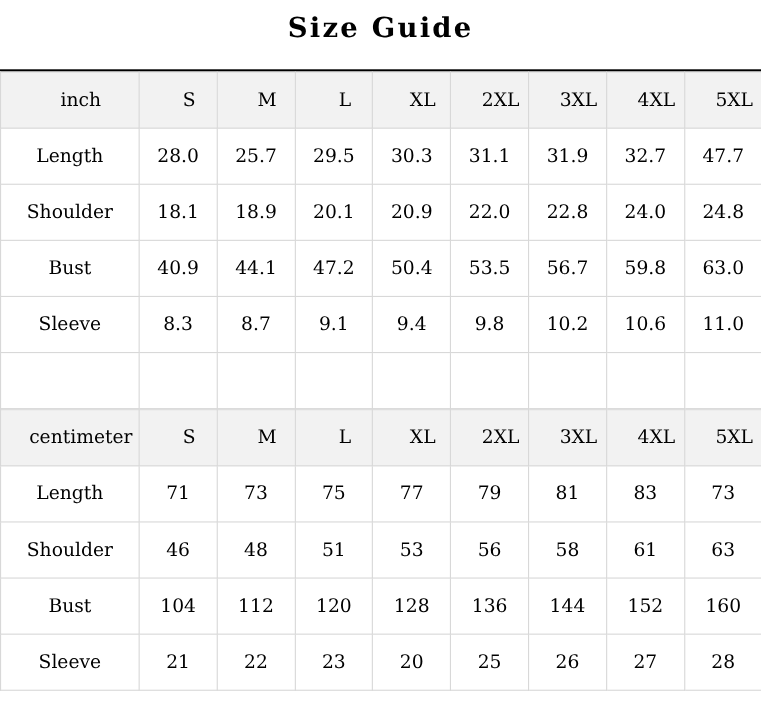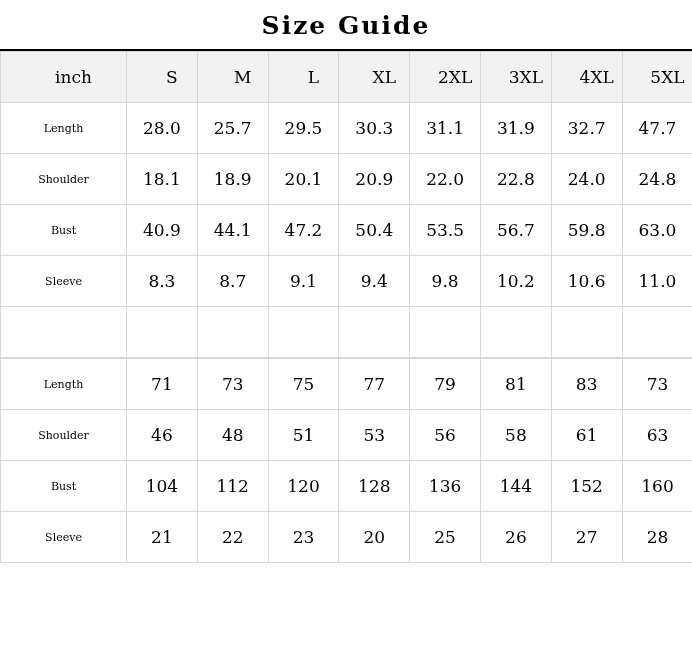--- a/index.html
+++ b/index.html
@@ -16,21 +16,21 @@
   }
   .sheet {
     width: 692px;
     height: 651px;
     box-sizing: border-box;
     display: flex;
     flex-direction: column;
     background: #ffffff;
   }
   .title {
-    height: 51px;
+    height: 65px;
     line-height: 51px;
     text-align: center;
     font-size: 25px;
     font-weight: bold;
     letter-spacing: 2px;
     font-family: "DejaVu Serif", serif;
     border-bottom: 2px solid #000000;
     box-sizing: border-box;
   }
   table {
@@ -47,21 +47,21 @@
     padding: 0;
     background: #ffffff;
   }
   td.header-cell {
     background: #f2f2f2;
     font-size: 17px;
     padding-left: 20px;
   }
   td.rowlabel {
     background: #ffffff;
-    font-size: 11px;
+    font-size: 17px;
   }
   tr.header-row td {
     background: #f2f2f2;
   }
   .col-first { width: 126px; }
   .col-size  { width: 70.8px; }
   .spacer-row td {
     height: 50px;
     background: #ffffff;
     border: 1px solid #d8d8d8;
@@ -174,20 +174,31 @@
         <col class="col-size">
         <col class="col-size">
         <col class="col-size">
         <col class="col-size">
         <col class="col-size">
         <col class="col-size">
         <col class="col-size">
         <col class="col-size">
     </colgroup>
     <tbody>
+      <tr class="header-row">
+        <td class="header-cell">centimeter</td>
+        <td class="header-cell">S</td>
+        <td class="header-cell">M</td>
+        <td class="header-cell">L</td>
+        <td class="header-cell">XL</td>
+        <td class="header-cell">2XL</td>
+        <td class="header-cell">3XL</td>
+        <td class="header-cell">4XL</td>
+        <td class="header-cell">5XL</td>
+      </tr>
       <tr>
         <td class="rowlabel">Length</td>
         <td>71</td>
         <td>73</td>
         <td>75</td>
         <td>77</td>
         <td>79</td>
         <td>81</td>
         <td>83</td>
         <td>73</td>

